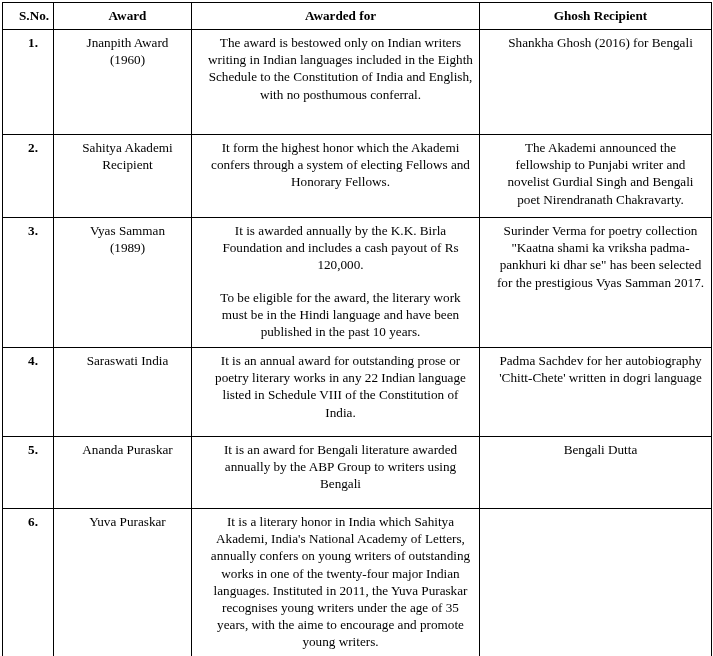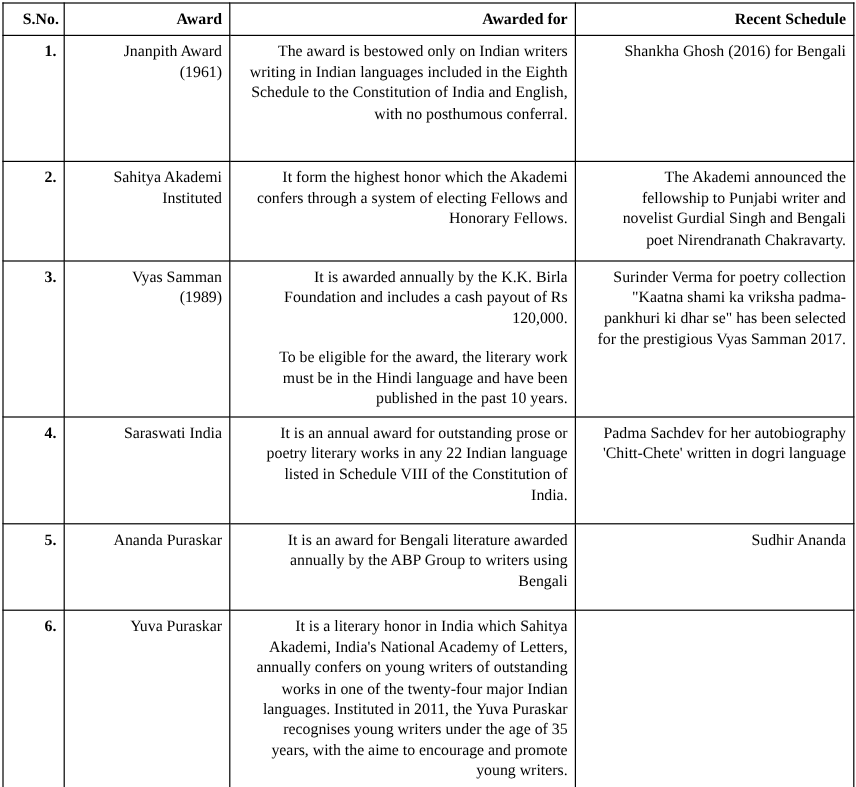--- a/index.html
+++ b/index.html
@@ -28,21 +28,21 @@
     table-layout: fixed;
     border: 1px solid #000000;
   }
   table.awards-table td,
   table.awards-table th {
     border: 1px solid #000000;
     vertical-align: top;
     padding: 4px 6px 5px 16px;
     font-size: 13.2px;
     line-height: 1.30;
-    text-align: right;
+    text-align: center;
     word-wrap: break-word;
     overflow-wrap: break-word;
   }
   
   col.c-sno  { width: 51px; }
   col.c-award{ width: 138px; }
   col.c-for  { width: 288px; }
   col.c-recip{ width: 232px; }
 
   
@@ -96,40 +96,40 @@
       <col class="c-sno">
       <col class="c-award">
       <col class="c-for">
       <col class="c-recip">
     </colgroup>
     <thead>
       <tr>
         <th>S.No.</th>
         <th>Award</th>
         <th>Awarded for</th>
-        <th>Recent Schedule</th>
+        <th>Ghosh Recipient</th>
       </tr>
     </thead>
     <tbody id="table-body">
         <tr class="r1">
           <td class="sno">1.</td>
           <td class="award">
             <div>Jnanpith Award</div>
-            <div>(1961)</div>
+            <div>(1960)</div>
           </td>
           <td class="awarded-for">
             <p>The award is bestowed only on Indian writers writing in Indian languages included in the Eighth Schedule to the Constitution of India and English, with no posthumous conferral.</p>
           </td>
           <td class="recipient">Shankha Ghosh (2016) for Bengali</td>
         </tr>
         <tr class="r2">
           <td class="sno">2.</td>
           <td class="award">
             <div>Sahitya Akademi</div>
-            <div>Instituted</div>
+            <div>Recipient</div>
           </td>
           <td class="awarded-for">
             <p>It form the highest honor which the Akademi confers through a system of electing Fellows and Honorary Fellows.</p>
           </td>
           <td class="recipient">The Akademi announced the fellowship to Punjabi writer and novelist Gurdial Singh and Bengali poet Nirendranath Chakravarty.</td>
         </tr>
         <tr class="r3">
           <td class="sno">3.</td>
           <td class="award">
             <div>Vyas Samman</div>
@@ -148,21 +148,21 @@
             <p>It is an annual award for outstanding prose or poetry literary works in any 22 Indian language listed in Schedule VIII of the Constitution of India.</p>
           </td>
           <td class="recipient">Padma Sachdev for her autobiography 'Chitt-Chete' written in dogri language</td>
         </tr>
         <tr class="r5">
           <td class="sno">5.</td>
           <td class="award">Ananda Puraskar</td>
           <td class="awarded-for">
             <p>It is an award for Bengali literature awarded annually by the ABP Group to writers using Bengali</p>
           </td>
-          <td class="recipient">Sudhir Ananda</td>
+          <td class="recipient">Bengali Dutta</td>
         </tr>
         <tr class="r6">
           <td class="sno">6.</td>
           <td class="award">Yuva Puraskar</td>
           <td class="awarded-for">
             <p>It is a literary honor in India which Sahitya Akademi, India's National Academy of Letters, annually confers on young writers of outstanding works in one of the twenty-four major Indian languages. Instituted in 2011, the Yuva Puraskar recognises young writers under the age of 35 years, with the aime to encourage and promote young writers.</p>
           </td>
           <td class="recipient"></td>
         </tr>
       </tbody>

